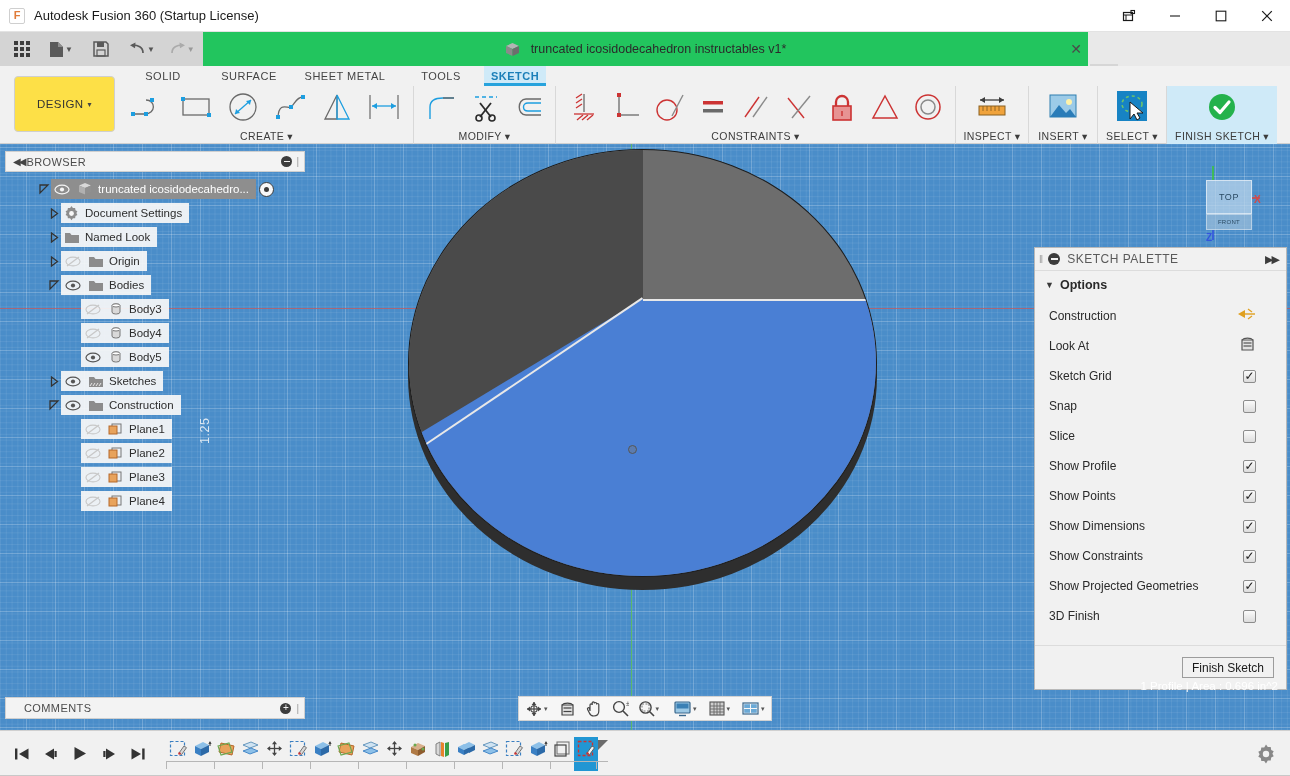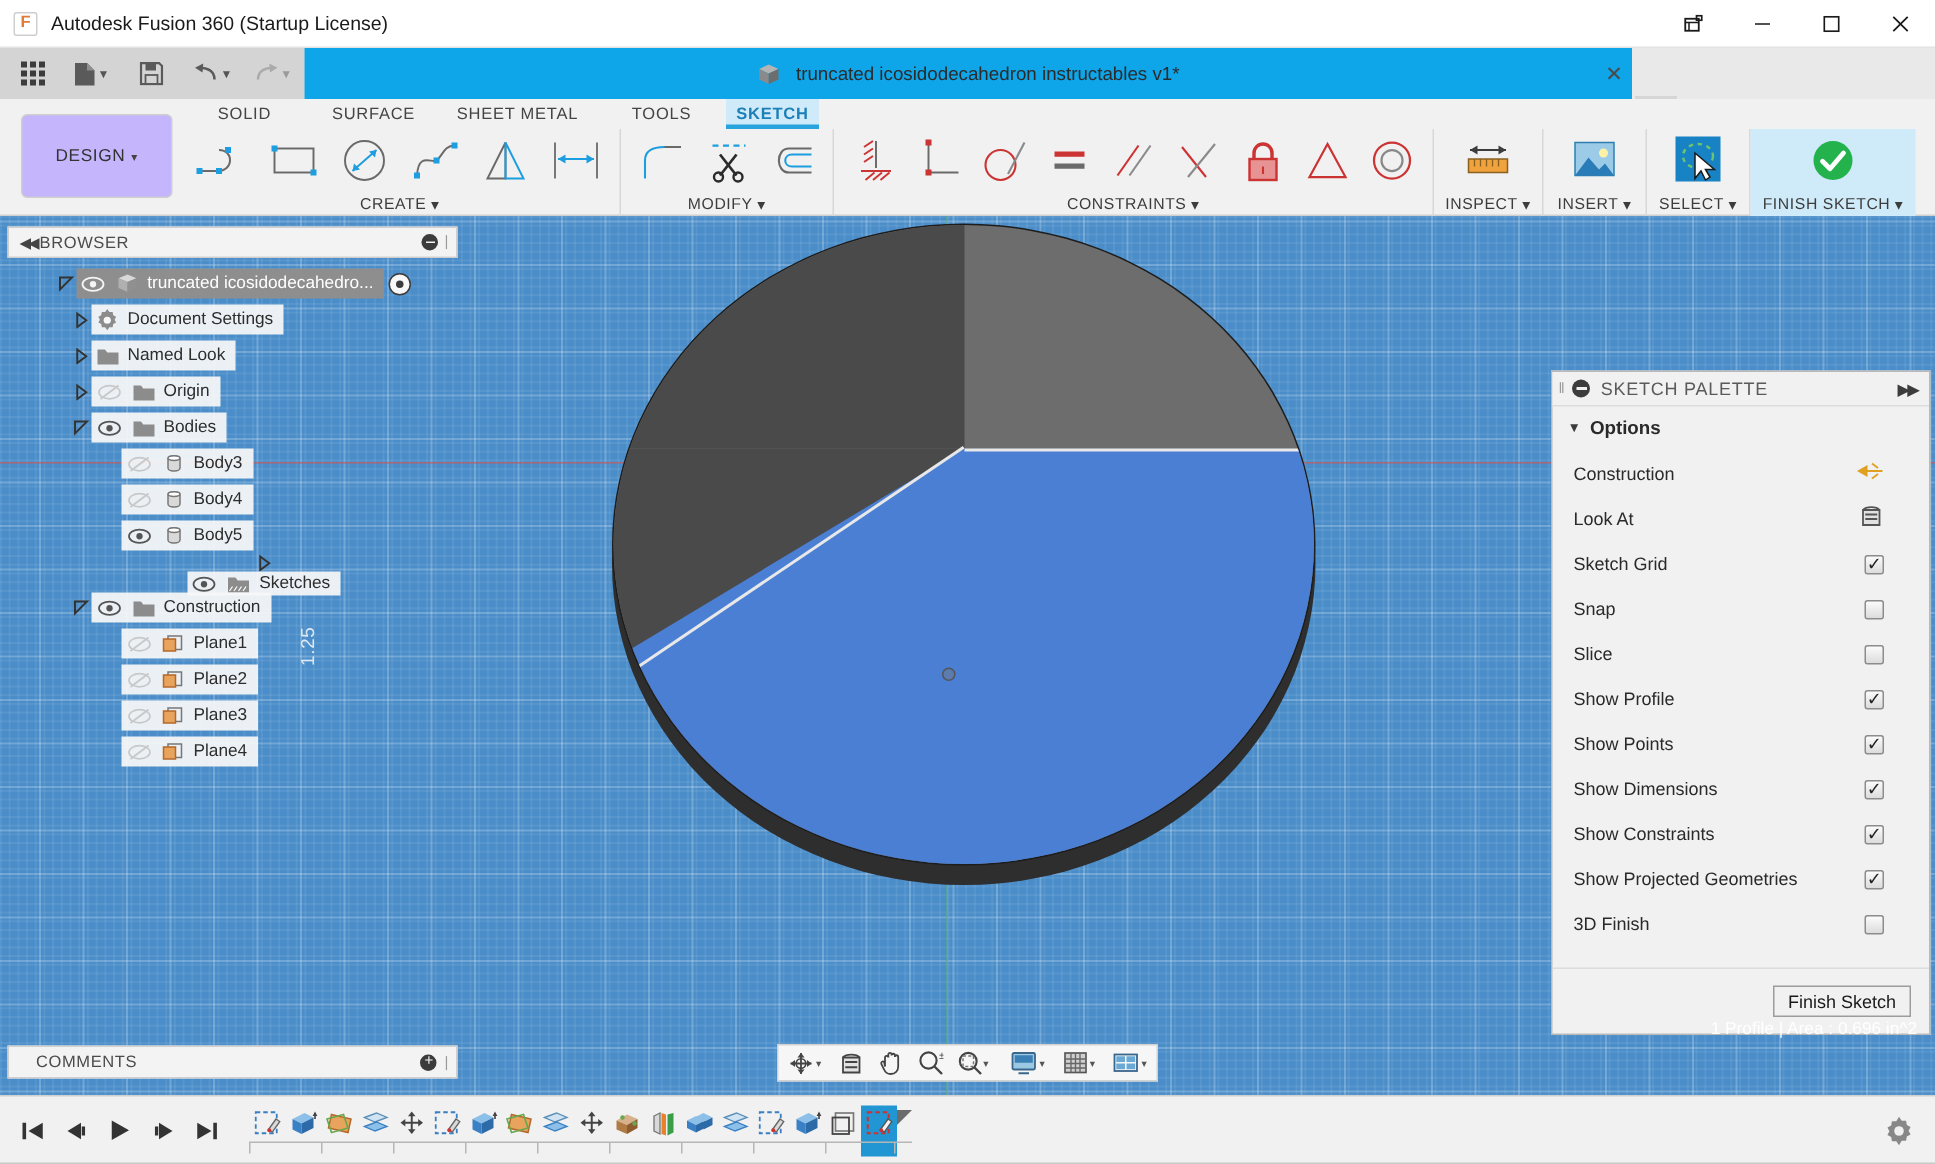--- a/index.html
+++ b/index.html
@@ -29,38 +29,38 @@
   .qat-left { position:absolute; left:0; top:0; height:34px; width:203px; background:#d4d4d4;
     display:flex; align-items:center; padding-left:8px; gap:2px; }
   .qat-btn { height:26px; display:flex; align-items:center; justify-content:center;
     padding:0 3px; color:#3c3c3c; }
   .qat-caret { font-size:8px; color:#555; margin-left:1px; }
   .grid9 { display:grid; grid-template-columns:repeat(3,4px); grid-template-rows:repeat(3,4px);
     gap:2px; }
   .grid9 i { background:#3c3c3c; display:block; width:4px; height:4px; }
 
   .doc-tab { position:absolute; left:203px; top:0; height:34px; width:885px;
-    background:#0ea5e9; display:flex; align-items:center; justify-content:center; gap:11px; }
+    background:#22c55e; display:flex; align-items:center; justify-content:center; gap:11px; }
   .doc-tab .tab-title { font-size:12.5px; color:#2b2b2b; }
   .cube-ico { width:15px; height:15px; position:relative; flex:0 0 auto; }
 
   .tab-close { position:absolute; left:1068px; top:9px; width:16px; height:16px;
     display:flex; align-items:center; justify-content:center; color:#4a4a4a; font-size:14px; }
   .tab-plus { position:absolute; left:1090px; top:32px; width:28px; height:34px;
     background:#d6d6d6; display:flex; align-items:center; justify-content:center;
     font-size:19px; color:#3c3c3c; font-weight:300; }
   .acct-area { position:absolute; left:1122px; top:32px; height:34px; width:168px;
     background:#e9e9e9; display:flex; align-items:center; gap:10px; padding-left:8px; }
   .acct-name { font-size:11.5px; color:#333; }
 
   
   .ribbon { position:absolute; left:0; top:66px; width:1290px; height:78px; background:#f1f1f1;
     border-bottom:1px solid #d0d0d0; }
   .wsel { position:absolute; left:14px; top:10px; width:101px; height:56px;
-    border:1px solid #cfcfcf; border-radius:4px; background:#c4b5fd;
+    border:1px solid #cfcfcf; border-radius:4px; background:#fde047;
     display:flex; align-items:center; justify-content:center; gap:4px; }
   .wsel span { font-size:11.5px; color:#333; letter-spacing:.4px; }
   .wsel .cr { font-size:8px; color:#444; }
 
   .tabstrip { position:absolute; left:120px; top:0; height:20px; display:flex; }
   .rtab { height:20px; padding:0 11px; display:flex; align-items:center;
     font-size:11px; color:#444; letter-spacing:.5px; }
   .rtab.active { background:#cfeaf8; color:#1b7fb8; font-weight:bold;
      box-shadow: inset 0 -3px 0 #27a3dd; }
 
@@ -584,20 +584,31 @@
         <div class="quad-dark"></div>
         <div class="quad-dark2"></div>
         <div class="pie-sel"></div>
         <div class="pie-edge1"></div>
         <div class="chord" style="left:50%; top:35%; width:276px; transform:rotate(146deg);"></div>
       </div>
     </div>
     <div class="origin-pt"></div>
     <div class="dim-125">1.25</div>
 
+    <div class="viewcube">
+      <div class="vc-top">TOP</div>
+      <div class="vc-front">FRONT</div>
+      <div class="vc-axis" style="left:64px; top:32px; color:#d24a4a;">X</div>
+      <div class="vc-axis" style="left:16px; top:70px; color:#3355dd;">Z</div>
+      <svg style="position:absolute; left:0; top:0;" width="76" height="86">
+        <line x1="23" y1="18" x2="23" y2="4" stroke="#3cc43c" stroke-width="1.6"></line>
+        <line x1="23" y1="68" x2="23" y2="78" stroke="#3355dd" stroke-width="1.6"></line>
+        <line x1="62" y1="36" x2="70" y2="36" stroke="#d24a4a" stroke-width="1.6"></line>
+      </svg>
+    </div>
 
     <div style="position:absolute; left:0; top:0;">
       <div class="tree" style="top:34px;">
 
         <div class="trow" style="padding-left:32px;">
           <span class="twist">
             <svg width="11" height="11" viewBox="0 0 11 11">
                 <path d="M1 1 L9 1 L1 9 Z" fill="none" stroke="#333" stroke-width="1.3"></path>
               </svg>
           </span>
@@ -746,21 +757,21 @@
             <span class="ficon">
               <svg width="14" height="14" viewBox="0 0 14 14">
                   <rect x="3" y="2" width="8" height="10" rx="3.6" ry="2" fill="#d9d9d9" stroke="#777" stroke-width="1"></rect>
                   <ellipse cx="7" cy="3.4" rx="4" ry="1.6" fill="#fff" stroke="#777" stroke-width="1"></ellipse>
                 </svg>
             </span>
             <span class="tlabel">Body5</span>
           </div>
         </div>
 
-        <div class="trow" style="padding-left:42px;flex-direction:column;">
+        <div class="trow" style="padding-left:42px;">
           <span class="twist">
             <svg width="9" height="11" viewBox="0 0 9 11">
                 <path d="M1.5 1 L7.5 5.5 L1.5 10 Z" fill="none" stroke="#333" stroke-width="1.3"></path>
               </svg>
           </span>
           <div class="pill">
             <span class="eye">
               <svg width="16" height="11" viewBox="0 0 16 11">
                   <ellipse cx="8" cy="5.5" rx="7" ry="4.4" fill="none" stroke="#555" stroke-width="1.2"></ellipse>
                   <circle cx="8" cy="5.5" r="2.1" fill="#555"></circle>

